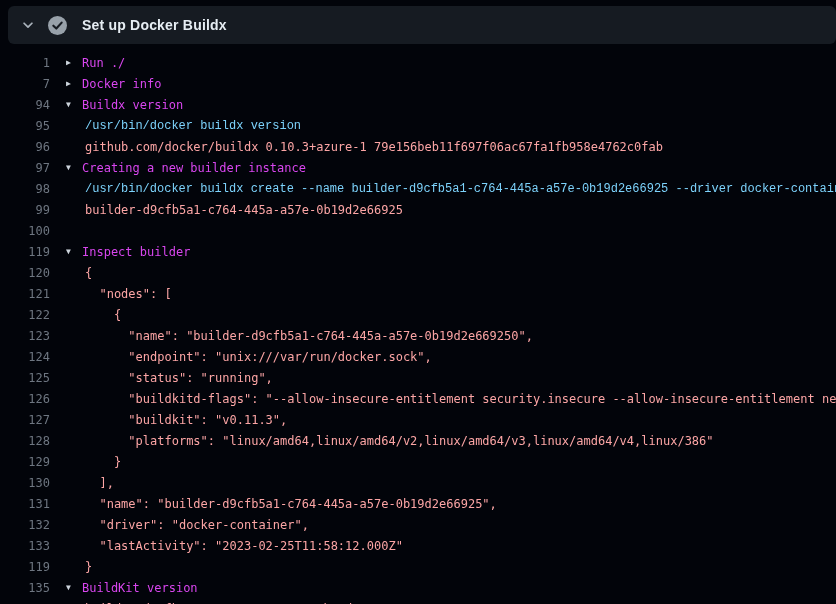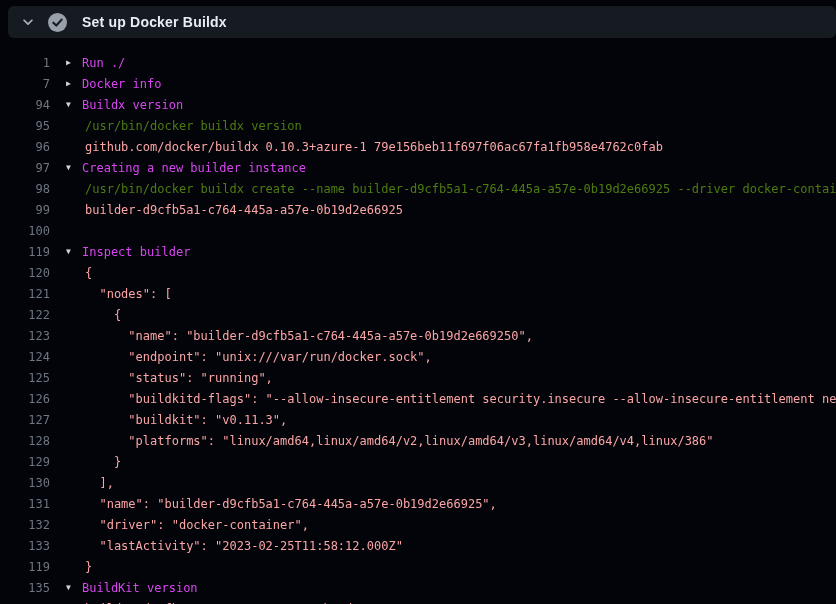--- a/index.html
+++ b/index.html
@@ -4,21 +4,21 @@
 <style>
   html,body{margin:0;padding:0;}
   body{
     width:836px;height:604px;overflow:hidden;
     background:#02040a;
     font-family:"Liberation Sans", sans-serif;
     position:relative;
   }
   
   .step-header{
-    position:absolute;left:8px;top:6px;right:0;height:32px;
+    position:absolute;left:8px;top:6px;right:0;height:38px;
     background:#161b22;border-radius:6px;
     display:flex;align-items:center;
     padding-left:13px;box-sizing:border-box;
   }
   .chev{width:14px;height:14px;display:block;flex:0 0 auto;cursor:pointer;}
   .status-circle{width:19px;height:19px;margin-left:13px;flex:0 0 auto;}
   .step-title{
     margin-left:15px;color:#e6edf3;font-size:14px;font-weight:600;
     letter-spacing:.2px;white-space:nowrap;
   }
@@ -35,21 +35,21 @@
     width:50px;flex:0 0 auto;text-align:right;
     color:#6e7681;user-select:none;
   }
   .lc{padding-left:16px;white-space:pre;overflow:hidden;}
   .lc.plain{padding-left:35px;}
   .arrow{
     display:inline-block;width:16px;color:#cdd5dd;font-size:8px;
     vertical-align:middle;transform:translateY(-1px);
   }
   .t-group{color:#d946ef;}
-  .t-command{color:#4d7c0f;}
+  .t-command{color:#7dd3fc;font-family:Liberation Mono, monospace;}
   .t-output{color:#fca5a5;}
   .group-row{cursor:pointer;}
 </style>
 </head>
 <body>
 
 <div class="step-header">
   <svg class="chev" viewBox="0 0 16 16">
     <path d="M3.5 6 L8 10.5 L12.5 6" fill="none" stroke="#a9b2bb" stroke-width="2" stroke-linecap="round" stroke-linejoin="round"></path>
   </svg>

